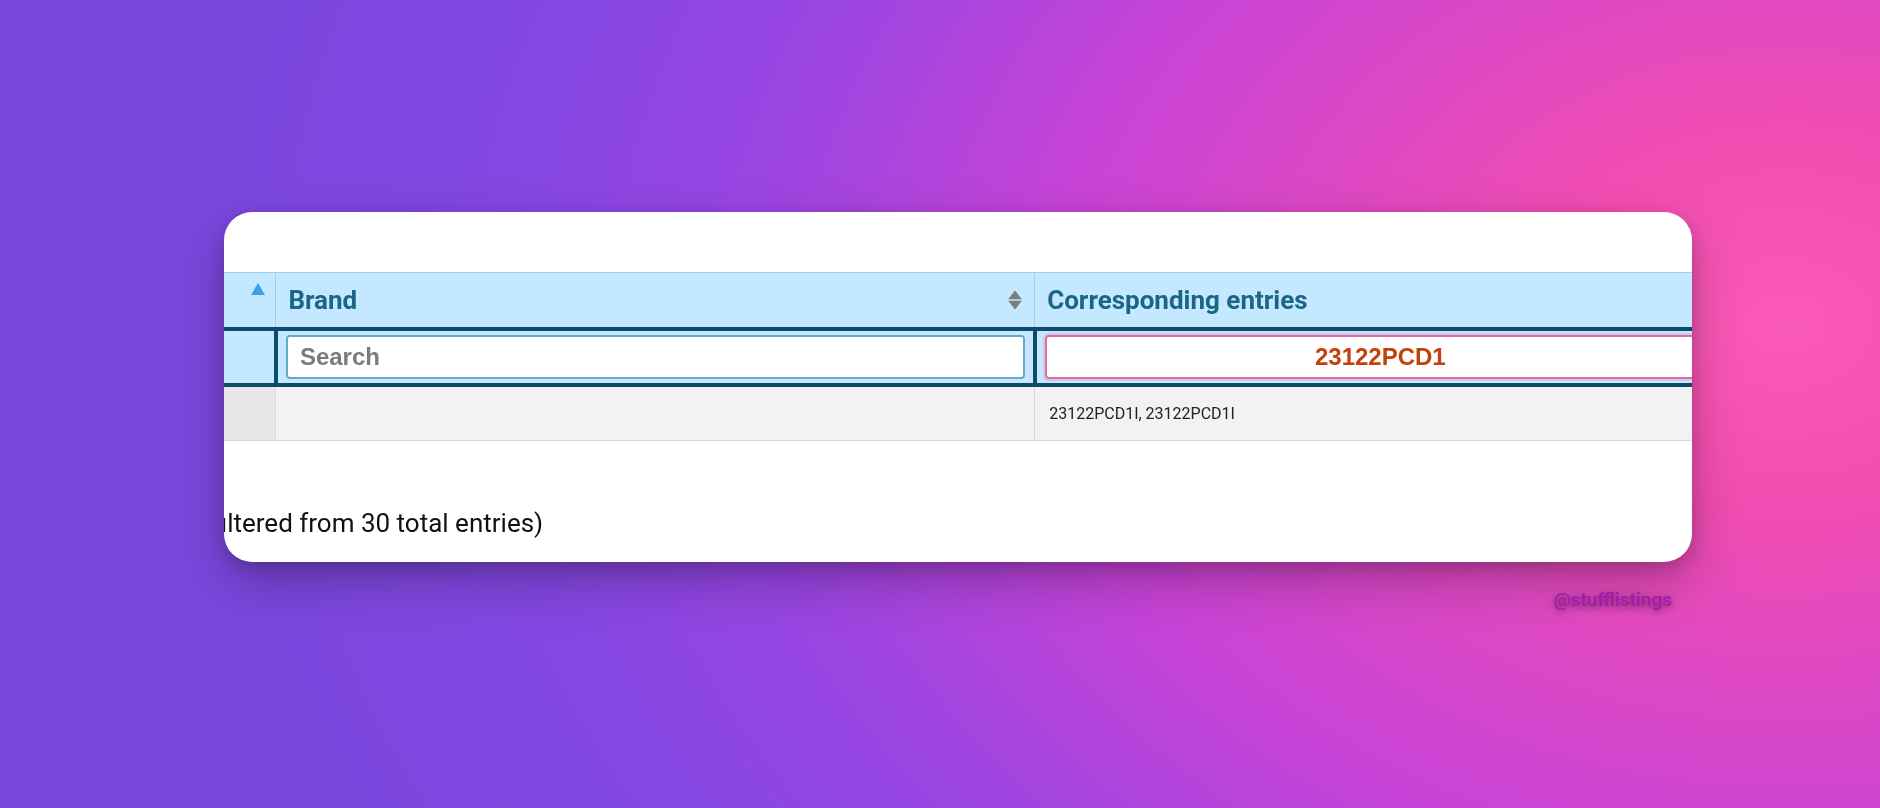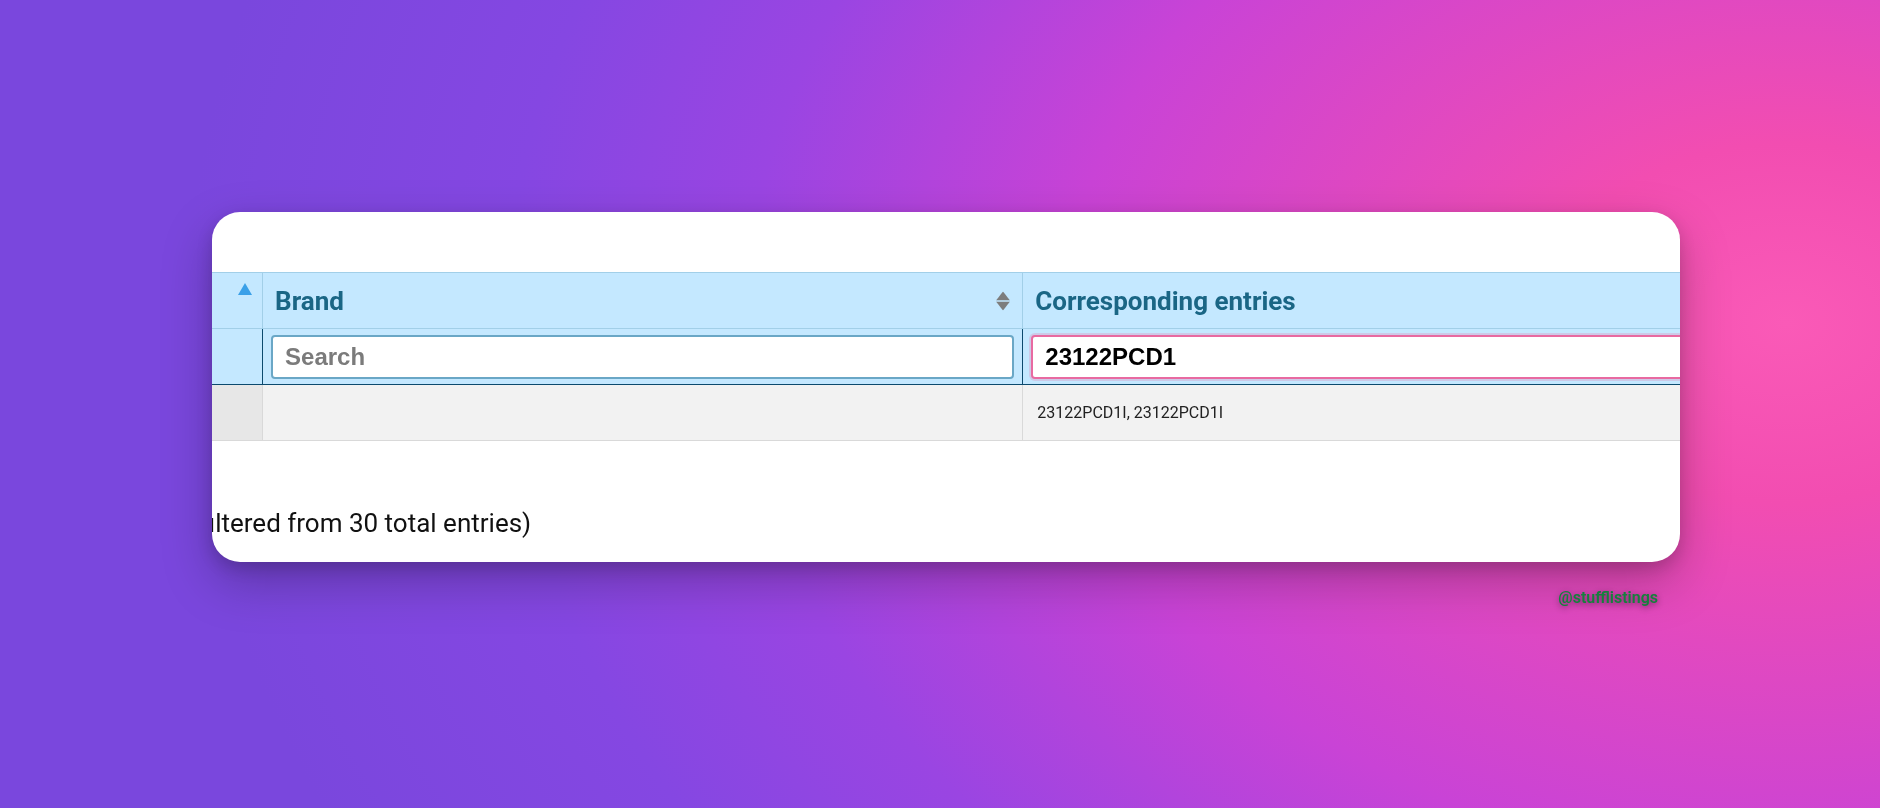--- a/index.html
+++ b/index.html
@@ -5,21 +5,21 @@
   * { box-sizing: border-box; margin: 0; padding: 0; }
   html, body { width: 1880px; height: 808px; overflow: hidden; }
   body {
     font-family: -apple-system, BlinkMacSystemFont, "Segoe UI", Roboto, "Helvetica Neue", Arial, sans-serif;
     background: radial-gradient(ellipse 1600px 1200px at 95% 40%, #fa5ab7 0%, #f24db1 15%, #c943d6 45%, #9a45e2 65%, #8547e2 80%, #7a47dd 100%);
     position: relative;
   }
 
   .card {
     position: absolute;
-    left: 212px;
+    left: 224px;
     top: 212px;
     width: 1468px;
     height: 350px;
     background: #ffffff;
     border-radius: 28px;
     overflow: hidden;
     box-shadow: 0 20px 50px rgba(0,0,0,0.25), 0 6px 16px rgba(0,0,0,0.15);
   }
 
   .card-inner {
@@ -71,21 +71,21 @@
     display: flex;
     flex-direction: column;
     align-items: center;
     gap: 1px;
   }
   .sort-toggle svg { display:block; }
 
   
   tr.flt td {
     background: #c4e8ff;
-    border: 1px solid #0c4a6e;
+    border: 4px solid #0c4a6e;
     height: 56px;
     padding: 0 8px;
     vertical-align: middle;
   }
   tr.flt td.idx { padding: 0; }
 
   .search-input {
     width: 100%;
     height: 44px;
     border: 2px solid #6aa7c6;
@@ -97,21 +97,22 @@
     color: #222;
     outline: none;
   }
   .search-input::placeholder {
     color: #7b7b7b;
     font-weight: 700;
   }
   .search-input.active {
     border: 2px solid #e86aa1;
     box-shadow: 0 0 0 2px rgba(232,106,161,0.25);
-    color: #000000;
+    color: #c2410c;
+    text-align: center;
   }
 
   
   tr.row td {
     background: #f2f2f2;
     border: 1px solid #d9d9d9;
     height: 56px;
     padding: 0 14px;
     font-size: 16px;
     color: #222;
@@ -124,24 +125,24 @@
     left: -36px;
     bottom: 24px;
     font-size: 26px;
     color: #111;
     white-space: nowrap;
     padding-left: 32px;
   }
 
   .attribution {
     position: absolute;
-    right: 222px;
+    right: 208px;
     top: 588px;
-    color: #15803d;
-    font-size: 16px;
+    color: #a21caf;
+    font-size: 19px;
     font-weight: 600;
     text-shadow: 0 2px 6px rgba(0,0,0,0.45);
   }
 </style>
 </head>
 <body>
 
 <div class="card">
   <div class="card-inner">
 

